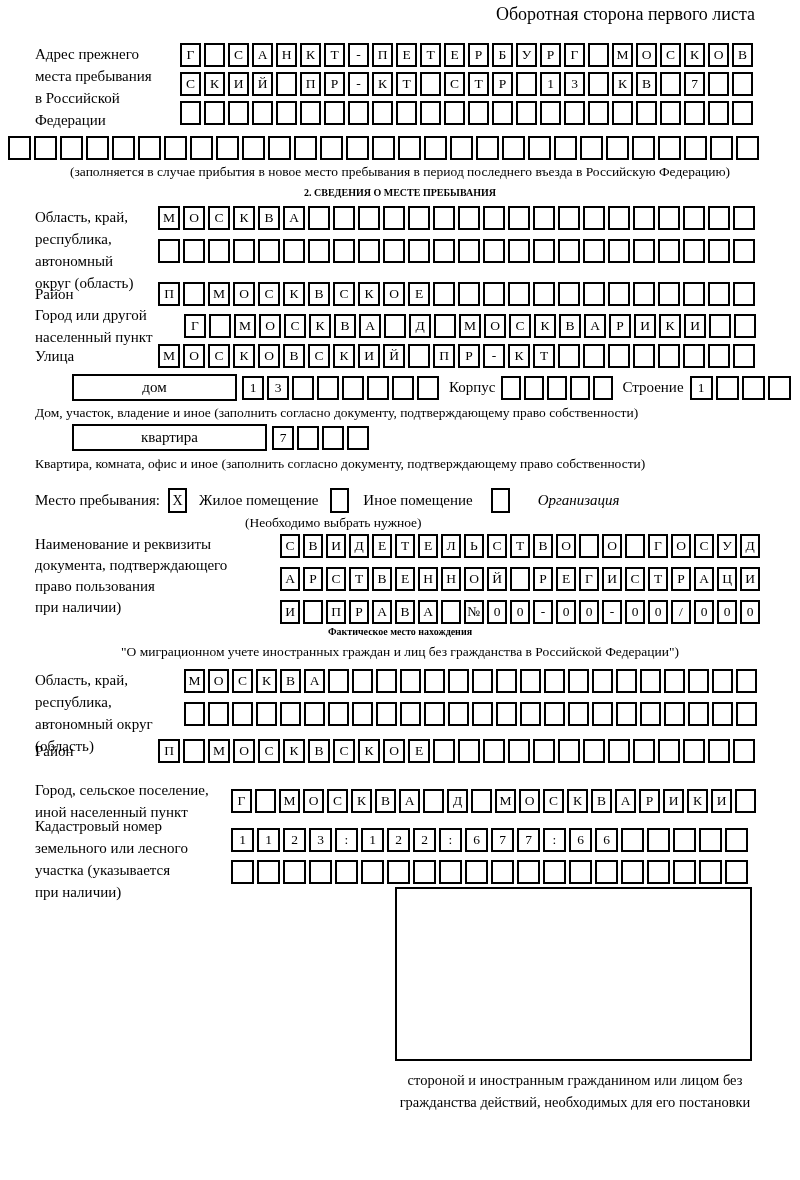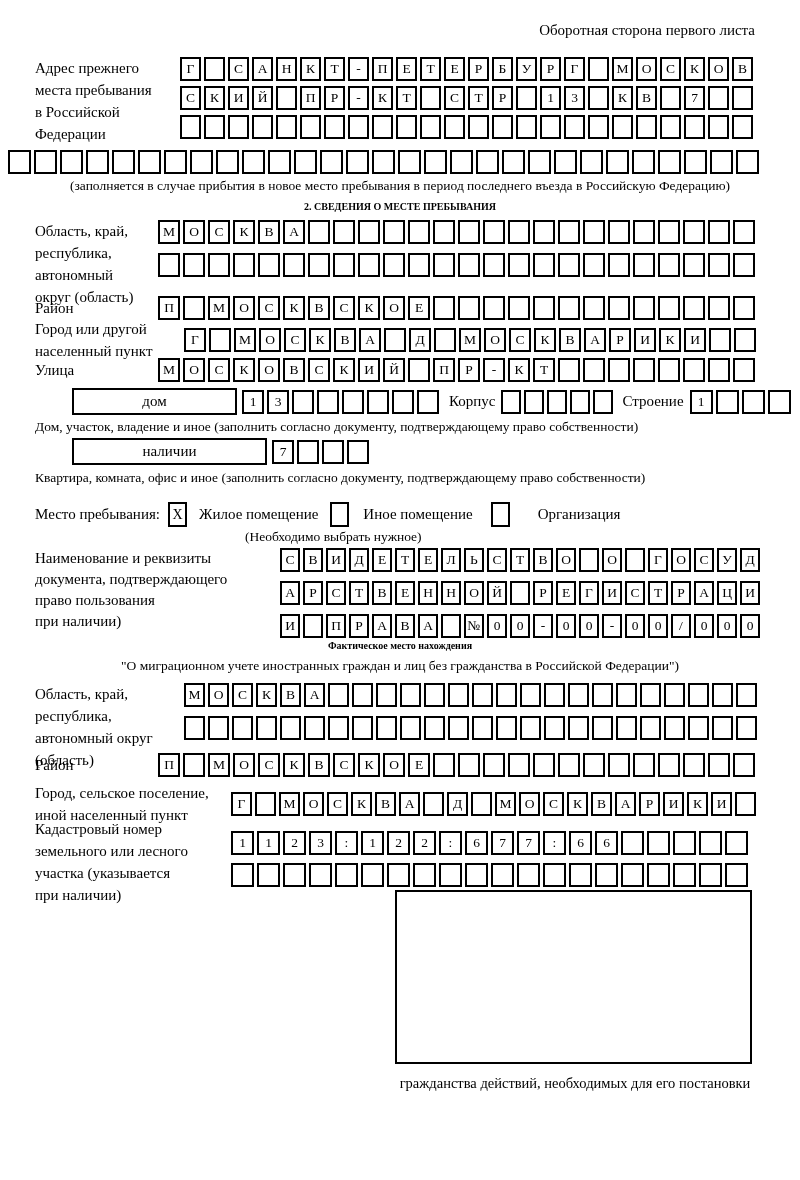--- a/index.html
+++ b/index.html
@@ -1,18 +1,18 @@
 <!DOCTYPE html>
 <html><head>
 <meta charset="utf-8">
 <style>
   html,body{margin:0;padding:0;background:#fff;}
   body{width:800px;height:1180px;font-family:"Liberation Serif",serif;color:#000;overflow:hidden;}
   .page{position:relative;width:800px;height:1180px;background:#fff;}
-  .header-note{padding:22px 45px 0 0;text-align:right;font-size:15px;}
+  .header-note{padding:4px 45px 0 0;text-align:right;font-size:18px;}
   .field{display:flex;margin-left:35px;}
   .top-align{align-items:flex-start;}
   .center-align{align-items:center;}
   .flabel{font-size:15px;line-height:22px;flex-shrink:0;}
   .w123{width:123px;}
   .w145{width:145px;}
   .w149{width:149px;}
   .w196{width:196px;}
   .w245{width:245px;line-height:21px;}
   .rows{display:flex;flex-direction:column;gap:5px;}
@@ -342,38 +342,38 @@
     <div class="boxrow bw23" style="margin-left:6px;">
         <span class="cb">1</span>
         <span class="cb"></span>
         <span class="cb"></span>
         <span class="cb"></span>
       </div>
   </div>
   <div class="caption-left" style="margin-top:4px;">Дом, участок, владение и иное (заполнить согласно документу, подтверждающему право собственности)</div>
 
   <div class="inline-row" style="margin-top:3px;">
-    <div class="widebox" style="width:195px;">наличии</div>
+    <div class="widebox" style="width:195px;">квартира</div>
     <div class="boxrow bw22" style="margin-left:5px;">
         <span class="cb">7</span>
         <span class="cb"></span>
         <span class="cb"></span>
         <span class="cb"></span>
       </div>
   </div>
   <div class="caption-left" style="margin-top:5px;">Квартира, комната, офис и иное (заполнить согласно документу, подтверждающему право собственности)</div>
 
   <div class="inline-row" style="margin-top:16px;">
     <div class="inline-label">Место пребывания:</div>
     <div class="checkbox" style="margin-left:8px;">X</div>
     <div class="inline-label" style="margin-left:12px;">Жилое помещение</div>
     <div class="checkbox" style="margin-left:12px;"></div>
     <div class="inline-label" style="margin-left:14px;">Иное помещение</div>
     <div class="checkbox" style="margin-left:18px;"></div>
-    <div class="inline-label" style="margin-left:28px;">Организация</div>
+    <div class="inline-label" style="margin-left:28px;font-style:italic;">Организация</div>
   </div>
   <div style="margin:2px 0 0 245px;font-size:13.5px;">(Необходимо выбрать нужное)</div>
 
   <div class="field top-align" style="margin-top:3px;">
     <div class="flabel w245">
       <div>Наименование и реквизиты</div>
       <div>документа, подтверждающего</div>
       <div>право пользования</div>
       <div>при наличии)</div>
     </div>
@@ -539,21 +539,21 @@
         <span class="cb"></span>
         <span class="cb"></span>
         <span class="cb"></span>
         <span class="cb"></span>
         <span class="cb"></span>
         <span class="cb"></span>
         <span class="cb"></span>
       </div>
   </div>
 
-  <div class="field center-align" style="margin-top:5px;">
+  <div class="field center-align" style="margin-top:16px;">
     <div class="flabel w196">
       <div>Город, сельское поселение,</div>
       <div>иной населенный пункт</div>
     </div>
     <div class="boxrow">
         <span class="cb">Г</span>
         <span class="cb"></span>
         <span class="cb">М</span>
         <span class="cb">О</span>
         <span class="cb">С</span>
@@ -627,17 +627,18 @@
           <span class="cb"></span>
           <span class="cb"></span>
           <span class="cb"></span>
           <span class="cb"></span>
         </div>
     </div>
   </div>
 
   <div class="stamp-box" style="margin-top:-16px;"></div>
   <div class="stamp-caption" style="margin-top:8px;">
+    <div>стороной и иностранным гражданином или лицом без</div>
     <div>гражданства действий, необходимых для его постановки</div>
 
   </div>
 
 </div>
 
 </body></html>

